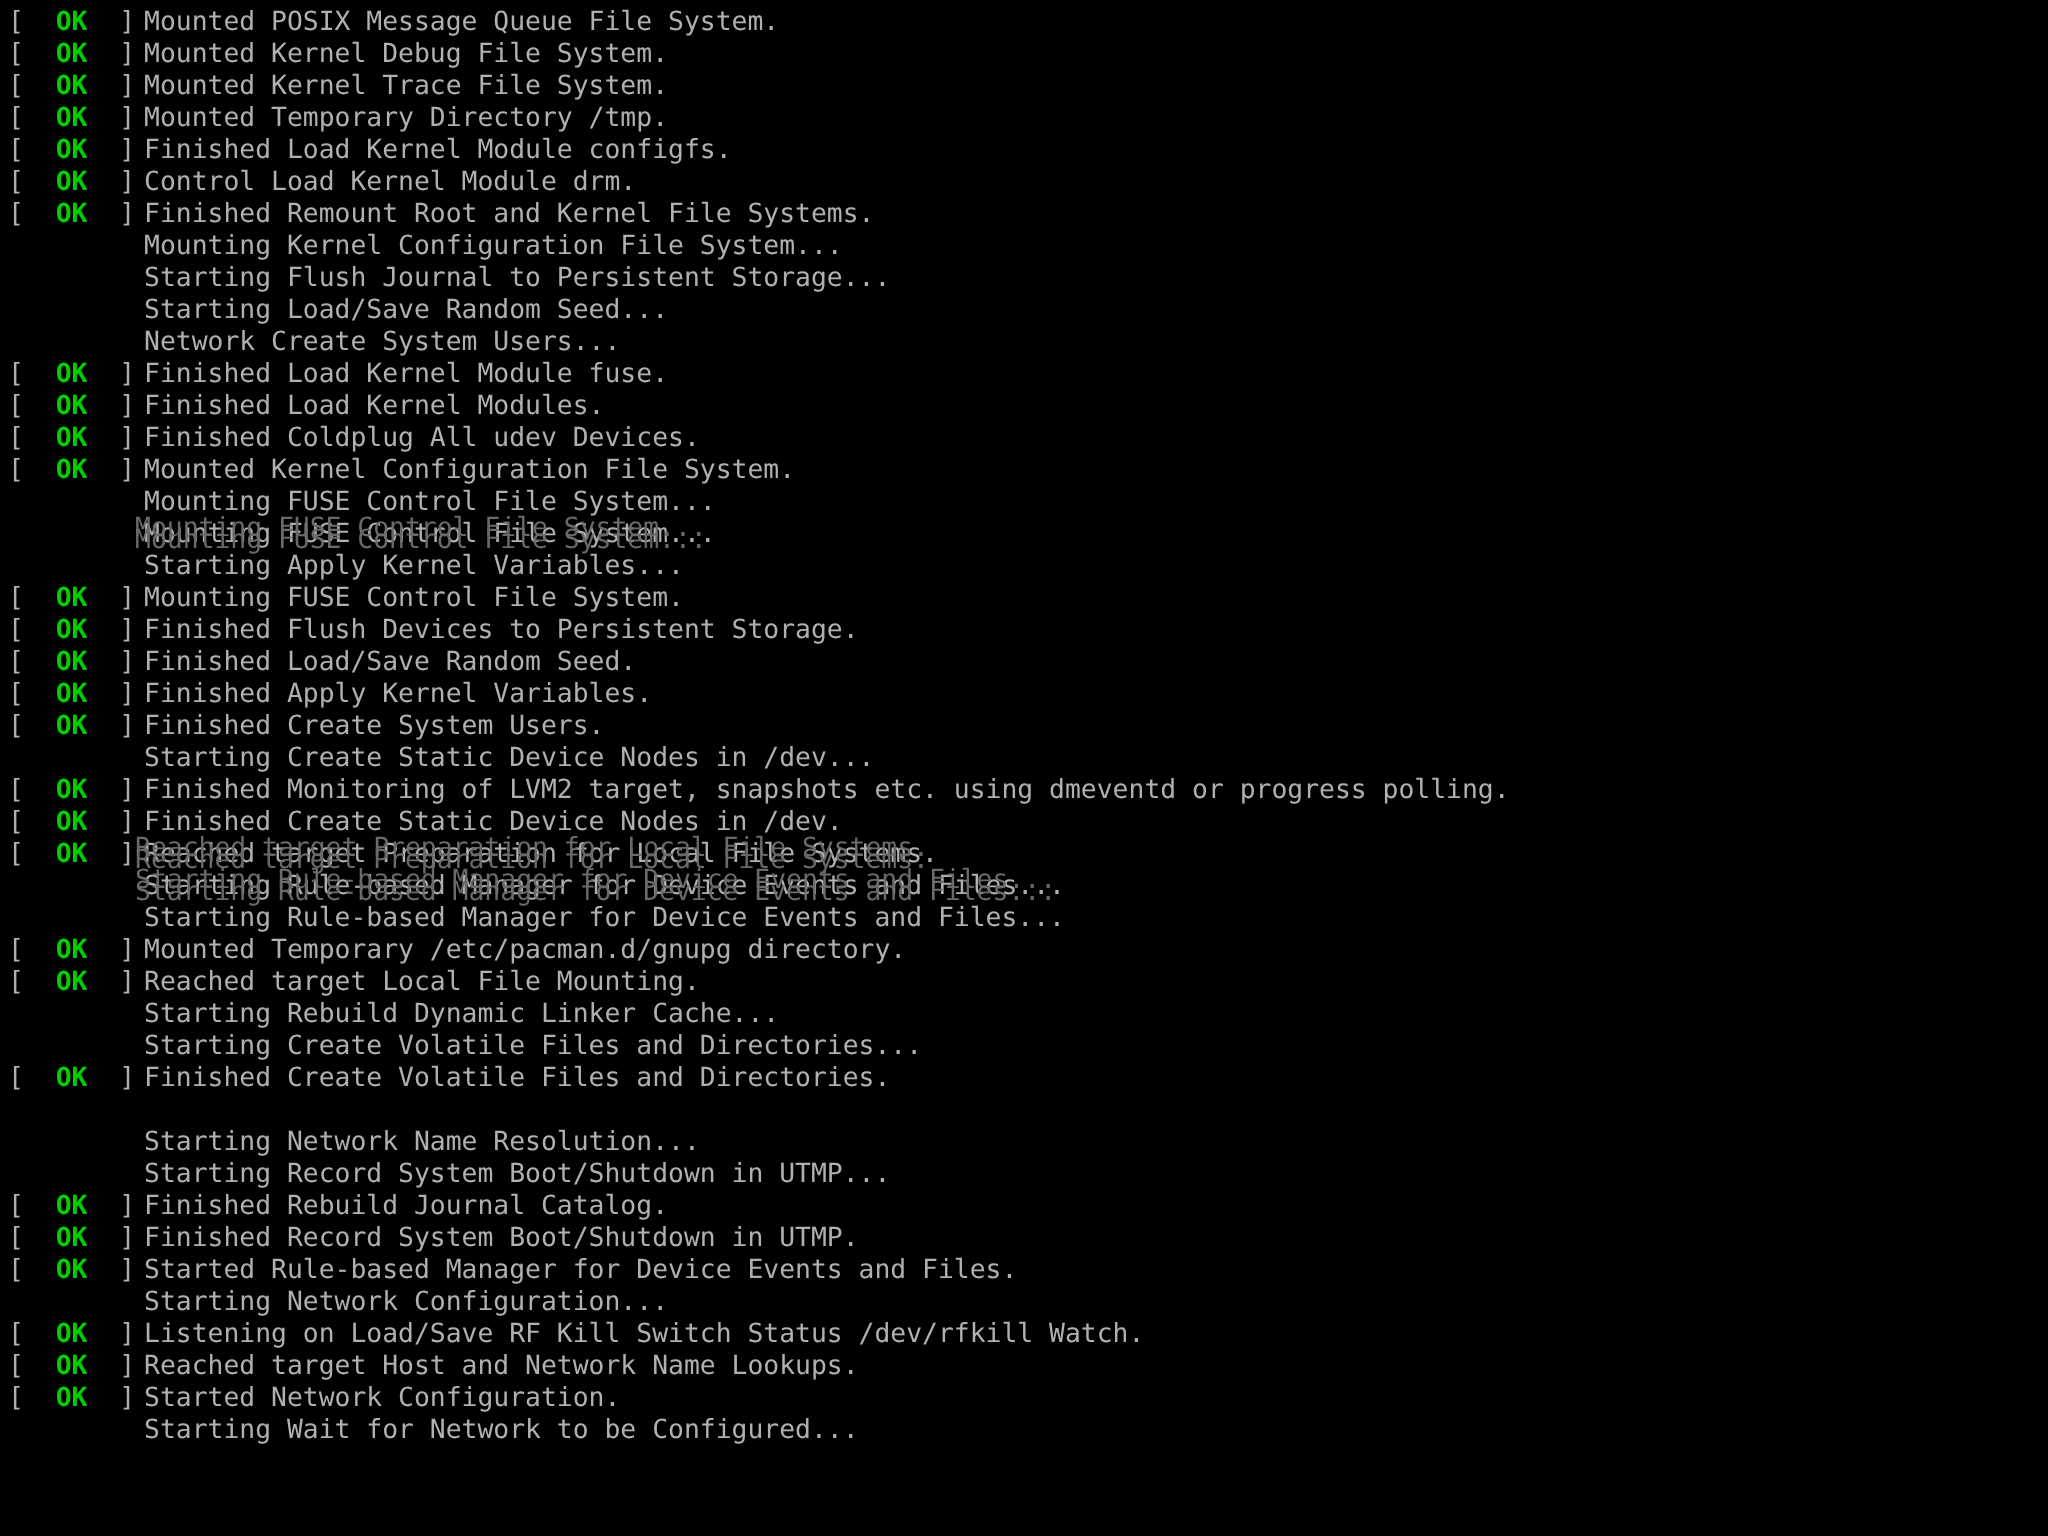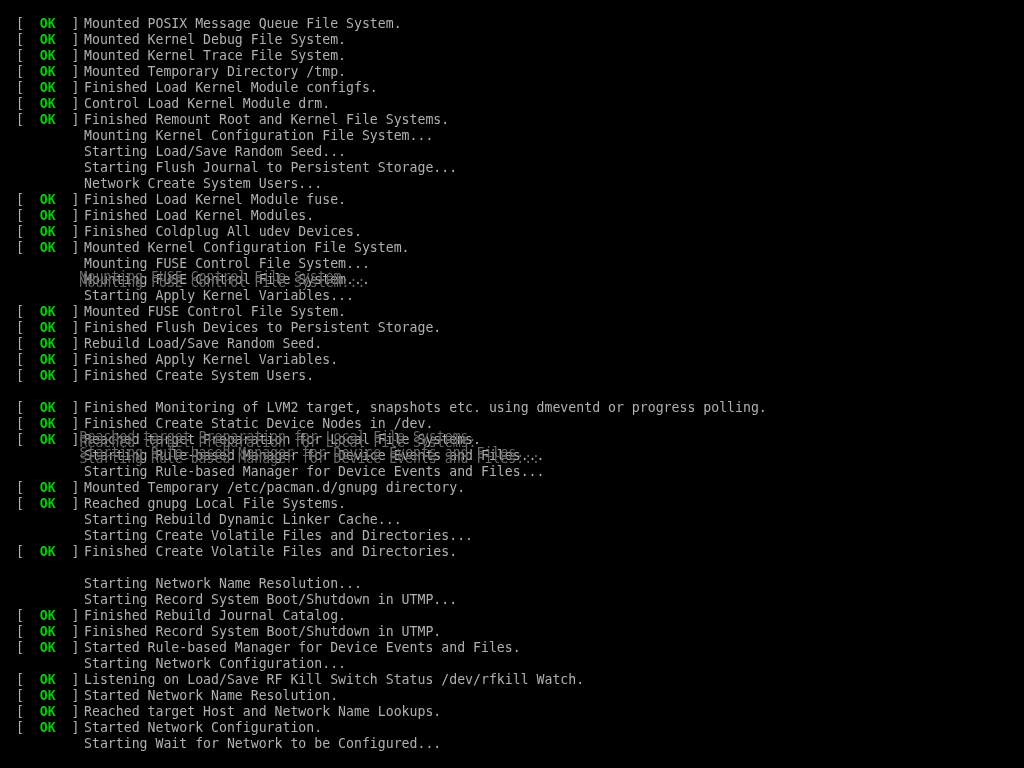--- a/index.html
+++ b/index.html
@@ -10,21 +10,21 @@
   body {
     width: 1024px;
     height: 768px;
     overflow: hidden;
     font-family: "DejaVu Sans Mono", "Liberation Mono", monospace;
   }
   #console {
     width: 1024px;
     height: 768px;
     background: #000000;
-    padding: 16px;
+    padding: 4px;
     box-sizing: border-box;
     font-size: 13.2px;
     line-height: 16px;
     letter-spacing: 0px;
   }
   .line {
     height: 16px;
     white-space: pre;
     display: block;
     color: #b0b0b0;
@@ -67,51 +67,50 @@
 
 <div id="console">
     <div class="line"><span class="status"><span class="bracket">[  </span><span class="ok">OK</span><span class="bracket">  ] </span></span><span class="msg">Mounted POSIX Message Queue File System.</span></div>
     <div class="line"><span class="status"><span class="bracket">[  </span><span class="ok">OK</span><span class="bracket">  ] </span></span><span class="msg">Mounted Kernel Debug File System.</span></div>
     <div class="line"><span class="status"><span class="bracket">[  </span><span class="ok">OK</span><span class="bracket">  ] </span></span><span class="msg">Mounted Kernel Trace File System.</span></div>
     <div class="line"><span class="status"><span class="bracket">[  </span><span class="ok">OK</span><span class="bracket">  ] </span></span><span class="msg">Mounted Temporary Directory /tmp.</span></div>
     <div class="line"><span class="status"><span class="bracket">[  </span><span class="ok">OK</span><span class="bracket">  ] </span></span><span class="msg">Finished Load Kernel Module configfs.</span></div>
     <div class="line"><span class="status"><span class="bracket">[  </span><span class="ok">OK</span><span class="bracket">  ] </span></span><span class="msg">Control Load Kernel Module drm.</span></div>
     <div class="line"><span class="status"><span class="bracket">[  </span><span class="ok">OK</span><span class="bracket">  ] </span></span><span class="msg">Finished Remount Root and Kernel File Systems.</span></div>
     <div class="line"><span class="status">        </span><span class="msg">Mounting Kernel Configuration File System...</span></div>
+    <div class="line"><span class="status">        </span><span class="msg">Starting Flush Journal to Persistent Storage...</span></div>
     <div class="line"><span class="status">        </span><span class="msg">Starting Load/Save Random Seed...</span></div>
-    <div class="line"><span class="status">        </span><span class="msg">Starting Flush Journal to Persistent Storage...</span></div>
     <div class="line"><span class="status">        </span><span class="msg">Network Create System Users...</span></div>
     <div class="line"><span class="status"><span class="bracket">[  </span><span class="ok">OK</span><span class="bracket">  ] </span></span><span class="msg">Finished Load Kernel Module fuse.</span></div>
     <div class="line"><span class="status"><span class="bracket">[  </span><span class="ok">OK</span><span class="bracket">  ] </span></span><span class="msg">Finished Load Kernel Modules.</span></div>
     <div class="line"><span class="status"><span class="bracket">[  </span><span class="ok">OK</span><span class="bracket">  ] </span></span><span class="msg">Finished Coldplug All udev Devices.</span></div>
     <div class="line"><span class="status"><span class="bracket">[  </span><span class="ok">OK</span><span class="bracket">  ] </span></span><span class="msg">Mounted Kernel Configuration File System.</span></div>
     <div class="line"><span class="status">        </span><span class="msg">Mounting FUSE Control File System...</span></div>
     <div class="line glitch"><span class="status">        </span><span class="msg">Mounting FUSE Control File System...</span><span class="shadow">        Mounting FUSE Control File System...</span><span class="shadow2">        Mounting FUSE Control File System...</span></div>
     <div class="line"><span class="status">        </span><span class="msg">Starting Apply Kernel Variables...</span></div>
-    <div class="line"><span class="status"><span class="bracket">[  </span><span class="ok">OK</span><span class="bracket">  ] </span></span><span class="msg">Mounted FUSE Control File System.</span></div>
+    <div class="line"><span class="status"><span class="bracket">[  </span><span class="ok">OK</span><span class="bracket">  ] </span></span><span class="msg">Mounting FUSE Control File System.</span></div>
     <div class="line"><span class="status"><span class="bracket">[  </span><span class="ok">OK</span><span class="bracket">  ] </span></span><span class="msg">Finished Flush Devices to Persistent Storage.</span></div>
-    <div class="line"><span class="status"><span class="bracket">[  </span><span class="ok">OK</span><span class="bracket">  ] </span></span><span class="msg">Rebuild Load/Save Random Seed.</span></div>
+    <div class="line"><span class="status"><span class="bracket">[  </span><span class="ok">OK</span><span class="bracket">  ] </span></span><span class="msg">Finished Load/Save Random Seed.</span></div>
     <div class="line"><span class="status"><span class="bracket">[  </span><span class="ok">OK</span><span class="bracket">  ] </span></span><span class="msg">Finished Apply Kernel Variables.</span></div>
     <div class="line"><span class="status"><span class="bracket">[  </span><span class="ok">OK</span><span class="bracket">  ] </span></span><span class="msg">Finished Create System Users.</span></div>
-    <div class="line"><span class="status">        </span></div>
+    <div class="line"><span class="status">        </span><span class="msg">Starting Create Static Device Nodes in /dev...</span></div>
     <div class="line"><span class="status"><span class="bracket">[  </span><span class="ok">OK</span><span class="bracket">  ] </span></span><span class="msg">Finished Monitoring of LVM2 target, snapshots etc. using dmeventd or progress polling.</span></div>
     <div class="line"><span class="status"><span class="bracket">[  </span><span class="ok">OK</span><span class="bracket">  ] </span></span><span class="msg">Finished Create Static Device Nodes in /dev.</span></div>
     <div class="line glitch"><span class="status"><span class="bracket">[  </span><span class="ok">OK</span><span class="bracket">  ] </span></span><span class="msg">Reached target Preparation for Local File Systems.</span><span class="shadow">        Reached target Preparation for Local File Systems.</span><span class="shadow2">        Reached target Preparation for Local File Systems.</span></div>
     <div class="line glitch"><span class="status">        </span><span class="msg">Starting Rule-based Manager for Device Events and Files...</span><span class="shadow">        Starting Rule-based Manager for Device Events and Files...</span><span class="shadow2">        Starting Rule-based Manager for Device Events and Files...</span></div>
     <div class="line"><span class="status">        </span><span class="msg">Starting Rule-based Manager for Device Events and Files...</span></div>
     <div class="line"><span class="status"><span class="bracket">[  </span><span class="ok">OK</span><span class="bracket">  ] </span></span><span class="msg">Mounted Temporary /etc/pacman.d/gnupg directory.</span></div>
-    <div class="line"><span class="status"><span class="bracket">[  </span><span class="ok">OK</span><span class="bracket">  ] </span></span><span class="msg">Reached gnupg Local File Systems.</span></div>
+    <div class="line"><span class="status"><span class="bracket">[  </span><span class="ok">OK</span><span class="bracket">  ] </span></span><span class="msg">Reached target Local File Mounting.</span></div>
     <div class="line"><span class="status">        </span><span class="msg">Starting Rebuild Dynamic Linker Cache...</span></div>
     <div class="line"><span class="status">        </span><span class="msg">Starting Create Volatile Files and Directories...</span></div>
     <div class="line"><span class="status"><span class="bracket">[  </span><span class="ok">OK</span><span class="bracket">  ] </span></span><span class="msg">Finished Create Volatile Files and Directories.</span></div>
     <div class="line"><span class="status">        </span></div>
     <div class="line"><span class="status">        </span><span class="msg">Starting Network Name Resolution...</span></div>
     <div class="line"><span class="status">        </span><span class="msg">Starting Record System Boot/Shutdown in UTMP...</span></div>
     <div class="line"><span class="status"><span class="bracket">[  </span><span class="ok">OK</span><span class="bracket">  ] </span></span><span class="msg">Finished Rebuild Journal Catalog.</span></div>
     <div class="line"><span class="status"><span class="bracket">[  </span><span class="ok">OK</span><span class="bracket">  ] </span></span><span class="msg">Finished Record System Boot/Shutdown in UTMP.</span></div>
     <div class="line"><span class="status"><span class="bracket">[  </span><span class="ok">OK</span><span class="bracket">  ] </span></span><span class="msg">Started Rule-based Manager for Device Events and Files.</span></div>
     <div class="line"><span class="status">        </span><span class="msg">Starting Network Configuration...</span></div>
     <div class="line"><span class="status"><span class="bracket">[  </span><span class="ok">OK</span><span class="bracket">  ] </span></span><span class="msg">Listening on Load/Save RF Kill Switch Status /dev/rfkill Watch.</span></div>
-    <div class="line"><span class="status"><span class="bracket">[  </span><span class="ok">OK</span><span class="bracket">  ] </span></span><span class="msg">Started Network Name Resolution.</span></div>
     <div class="line"><span class="status"><span class="bracket">[  </span><span class="ok">OK</span><span class="bracket">  ] </span></span><span class="msg">Reached target Host and Network Name Lookups.</span></div>
     <div class="line"><span class="status"><span class="bracket">[  </span><span class="ok">OK</span><span class="bracket">  ] </span></span><span class="msg">Started Network Configuration.</span></div>
     <div class="line"><span class="status">        </span><span class="msg">Starting Wait for Network to be Configured...</span></div>
   </div>
 
 </body></html>

